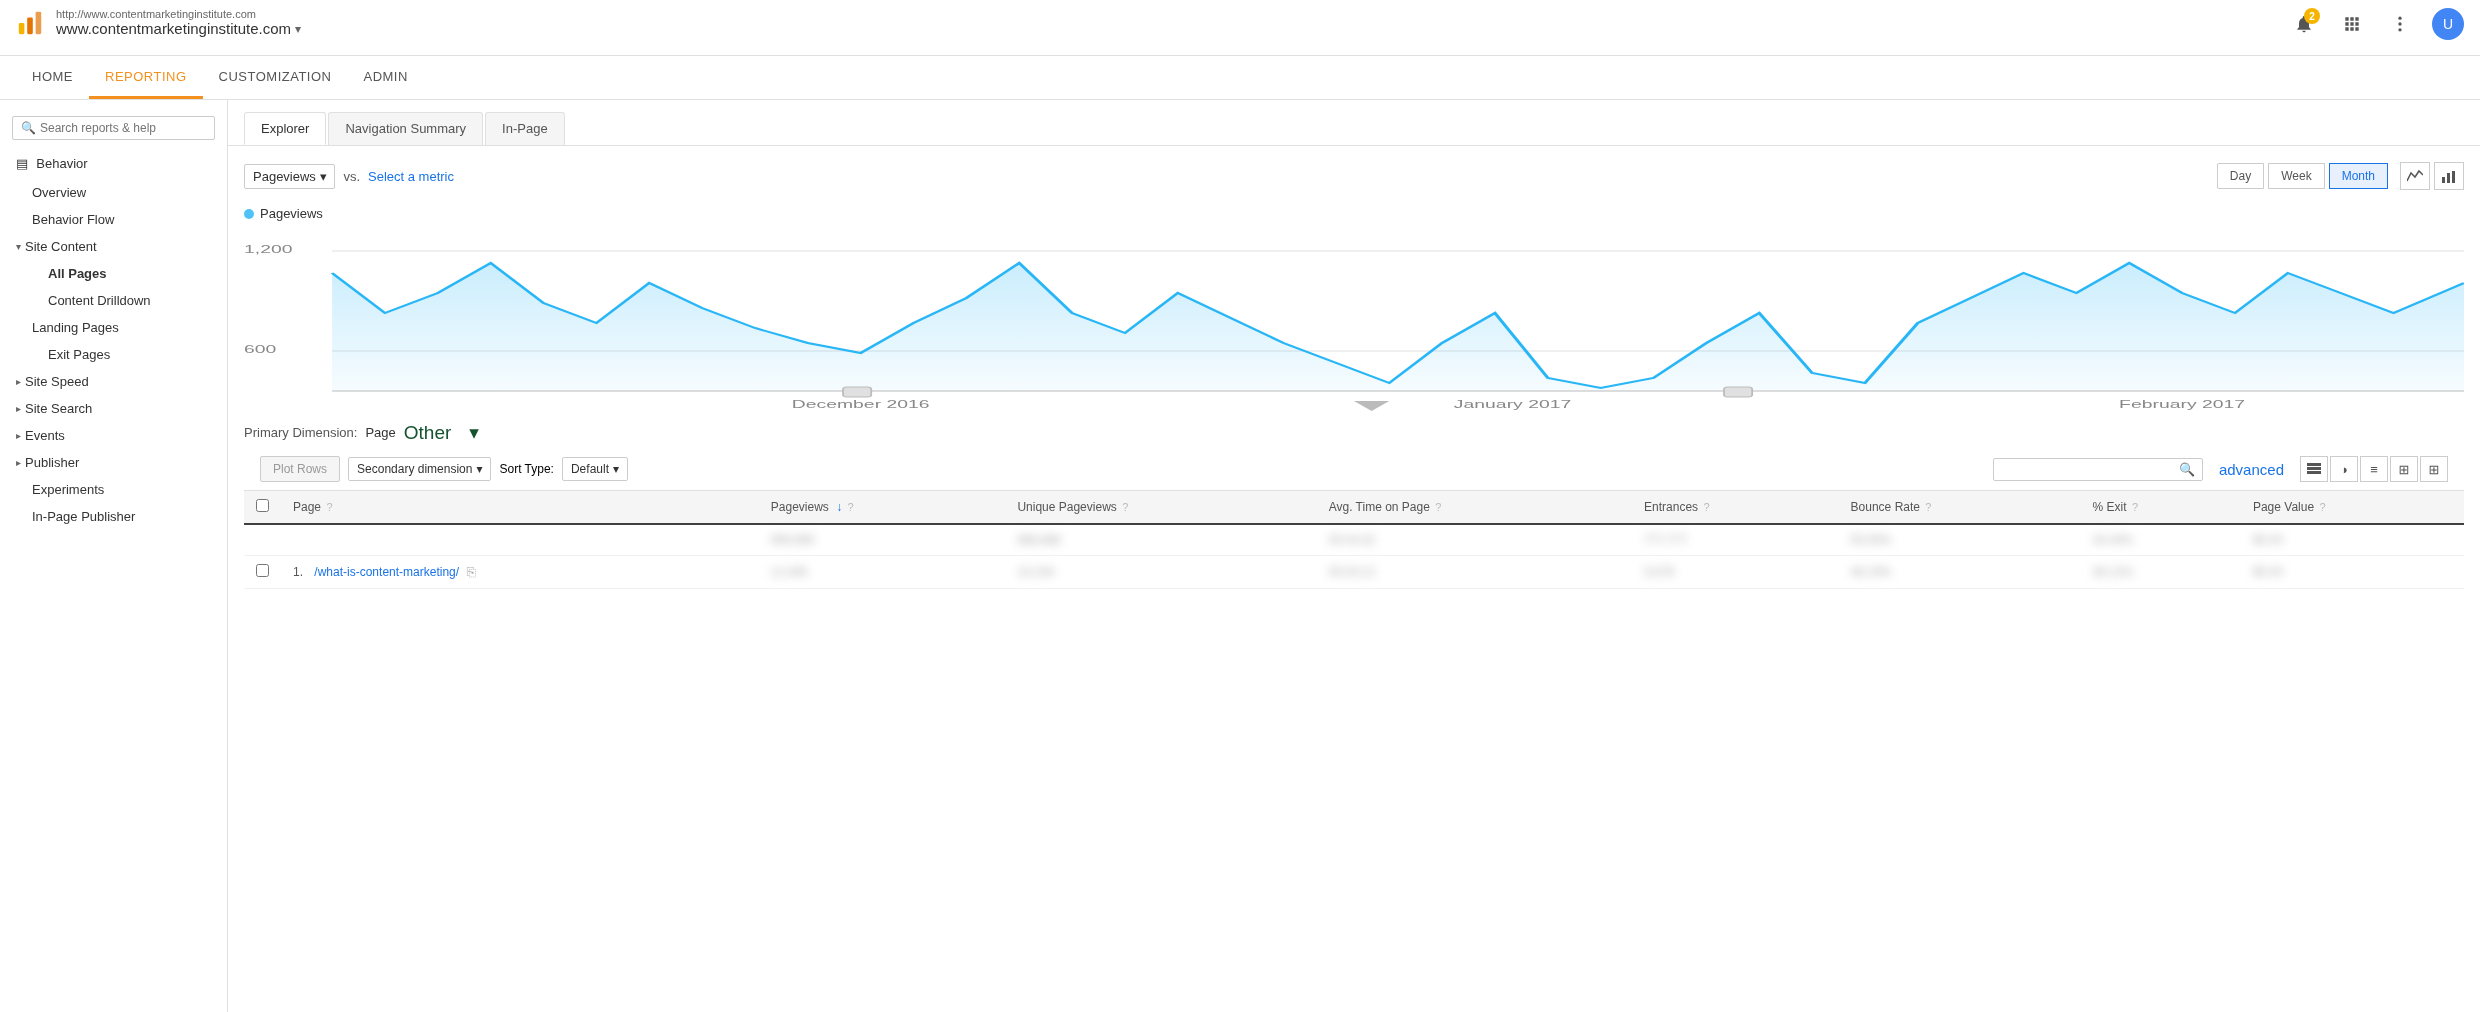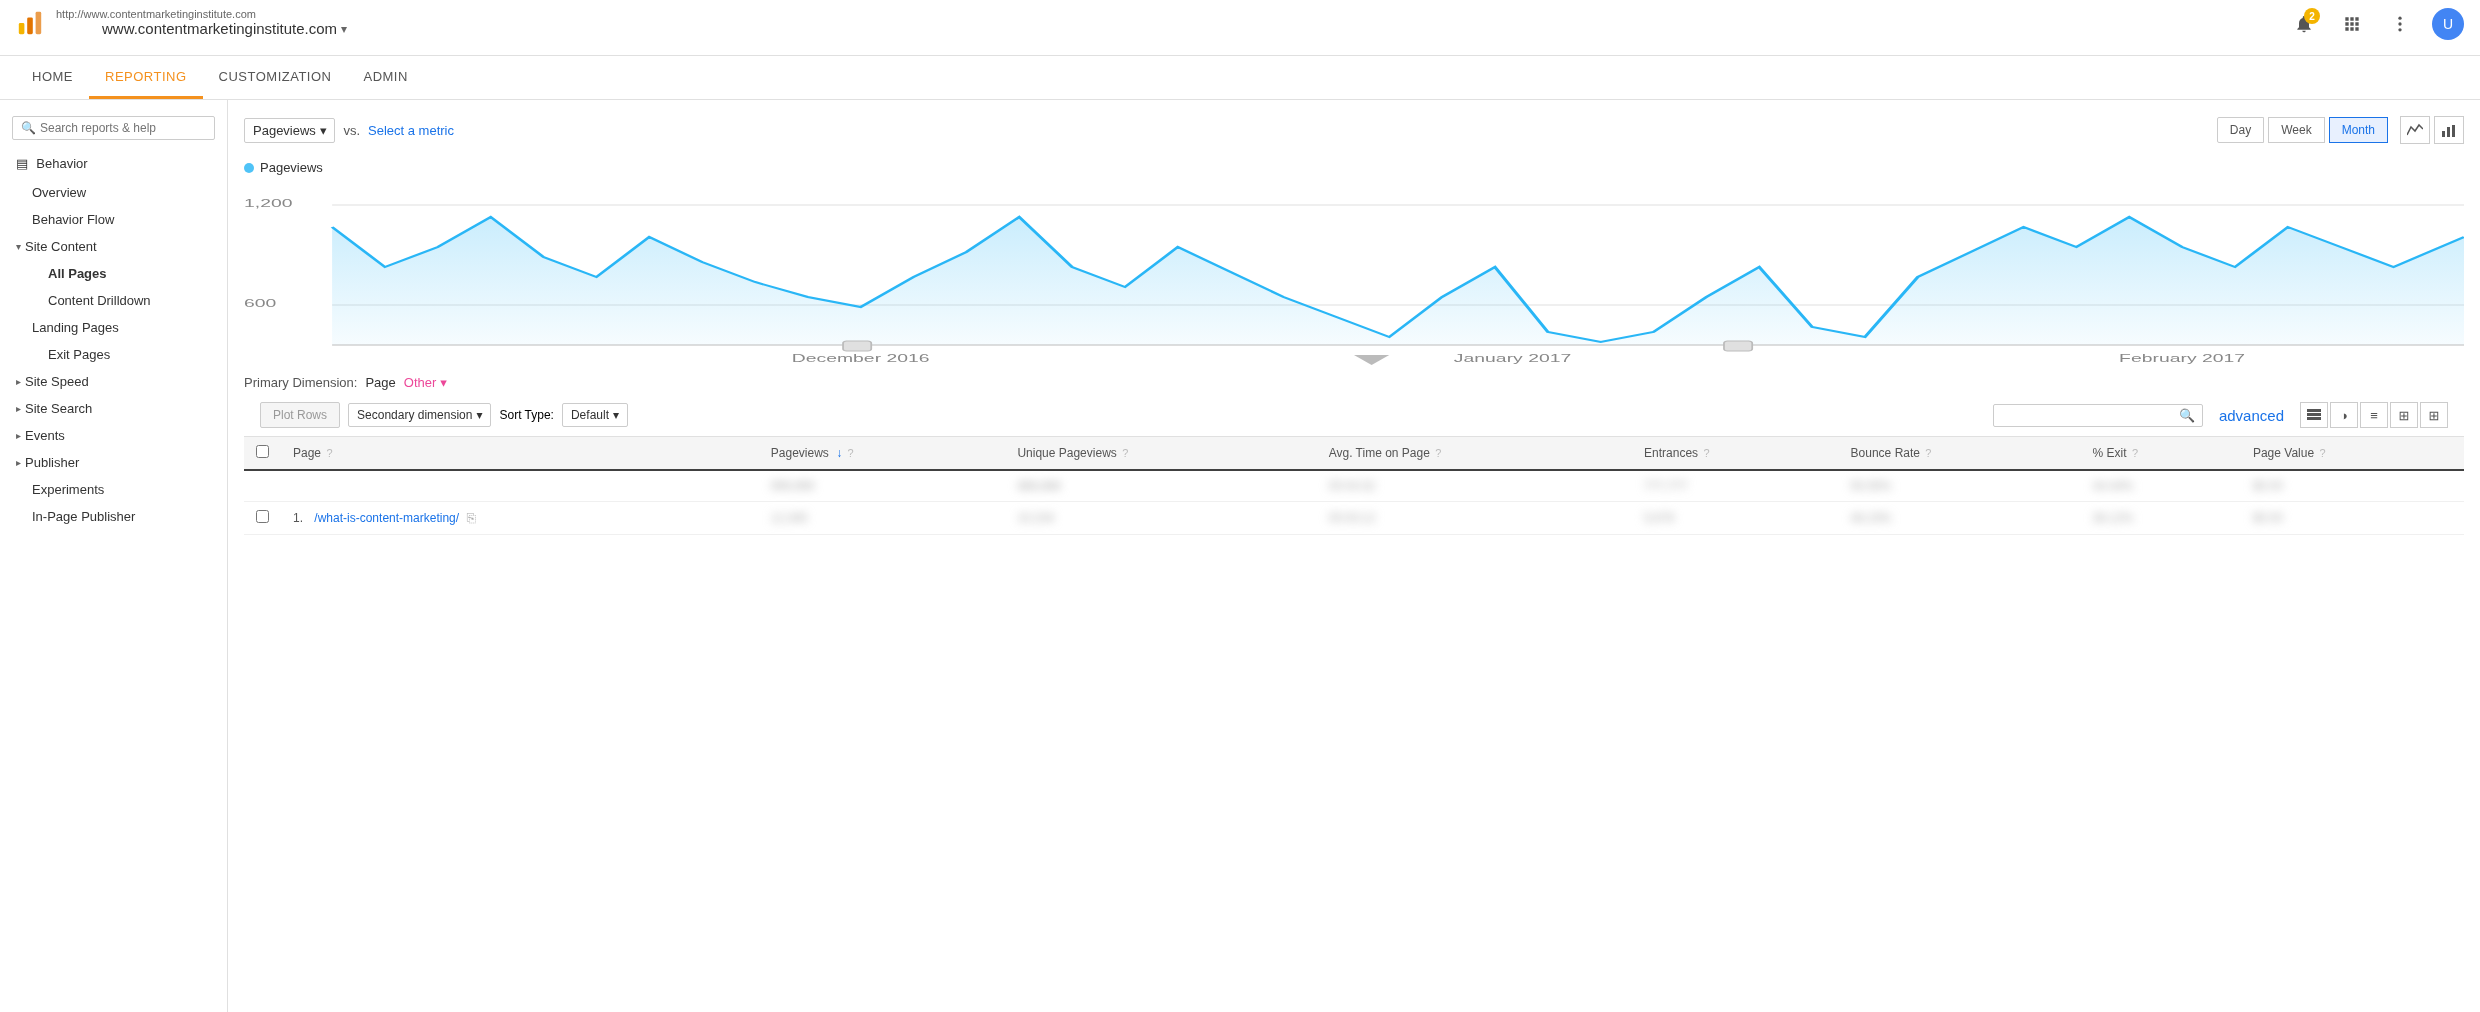--- a/index.html
+++ b/index.html
@@ -8,21 +8,21 @@
     
     .top-bar {
       display: flex; align-items: flex-start; justify-content: space-between;
       background: #fff; padding: 8px 16px; border-bottom: 1px solid #e0e0e0;
       height: 56px;
     }
     .top-bar-left { display: flex; align-items: center; gap: 12px; }
     .logo-icon { width: 28px; height: 28px; }
     .site-info { display: flex; flex-direction: column; }
     .site-url-small { font-size: 11px; color: #666; }
-    .site-url-main { font-size: 15px; color: #333; font-weight: 400; display: flex; align-items: center; gap: 4px; margin-left: 46px; }
+    .site-url-main { font-size: 15px; color: #333; font-weight: 400; display: flex; align-items: center; gap: 4px; }
     .dropdown-arrow { font-size: 12px; color: #666; }
     .top-bar-right { display: flex; align-items: center; gap: 16px; }
     .icon-btn { width: 32px; height: 32px; border-radius: 50%; display: flex; align-items: center; justify-content: center; cursor: pointer; position: relative; }
     .notif-badge { position: absolute; top: 0; right: 0; background: #f4b400; color: #fff; border-radius: 50%; width: 16px; height: 16px; font-size: 10px; display: flex; align-items: center; justify-content: center; font-weight: bold; }
     .avatar { width: 32px; height: 32px; border-radius: 50%; background: #4285f4; display: flex; align-items: center; justify-content: center; color: #fff; font-size: 14px; }
 
     
     .nav-tabs {
       display: flex; align-items: center; border-bottom: 1px solid #e0e0e0;
       background: #fff; padding: 0 16px; height: 44px;
@@ -64,21 +64,21 @@
     .time-btn { padding: 5px 12px; border: 1px solid #ccc; background: #fff; font-size: 12px; cursor: pointer; color: #555; }
     .time-btn:first-child { border-radius: 2px 0 0 2px; }
     .time-btn:last-of-type { border-radius: 0; }
     .time-btn.active { background: #e8f0fe; color: #1a73e8; border-color: #1a73e8; }
     .chart-type-btns { display: flex; margin-left: 8px; gap: 4px; }
     .chart-type-btn { width: 30px; height: 28px; border: 1px solid #ccc; background: #fff; cursor: pointer; display: flex; align-items: center; justify-content: center; font-size: 14px; color: #555; }
     .chart-legend { display: flex; align-items: center; gap: 6px; margin-bottom: 12px; font-size: 13px; }
     .legend-dot { width: 10px; height: 10px; border-radius: 50%; background: #4fc3f7; }
     .primary-dim { font-size: 13px; color: #555; }
     .dim-link { color: #333; font-size: 13px; }
-    .dim-other { color: #ec4899; font-size: 13px; cursor: pointer; display: flex; align-items: center; gap: 4px; }
+    .dim-other { color: #14532d; font-size: 19px; cursor: pointer; display: flex; align-items: center; gap: 18px; }
     .table-toolbar { display: flex; align-items: center; gap: 8px; padding: 8px 16px; }
     .plot-rows-btn { padding: 5px 12px; border: 1px solid #ccc; background: #f5f5f5; font-size: 12px; color: #999; cursor: pointer; border-radius: 2px; }
     .sec-dim-dropdown { display: flex; align-items: center; border: 1px solid #ccc; border-radius: 2px; padding: 4px 8px; font-size: 12px; cursor: pointer; background: #fff; gap: 4px; }
     .sort-type { display: flex; align-items: center; gap: 4px; font-size: 12px; color: #000000; }
     .sort-dropdown { display: flex; align-items: center; border: 1px solid #ccc; border-radius: 2px; padding: 4px 8px; font-size: 12px; cursor: pointer; background: #fff; gap: 4px; }
     .toolbar-spacer { flex: 1; }
     .search-bar { display: flex; align-items: center; border: 1px solid #ccc; border-radius: 2px; padding: 3px 6px; }
     .search-bar input { border: none; outline: none; font-size: 12px; width: 180px; }
     .advanced-link { color: #1a73e8; font-size: 15px; cursor: pointer; margin-left: 8px; }
     .view-btns { display: flex; gap: 2px; margin-left: 8px; }
@@ -201,20 +201,25 @@
     <div class="sidebar-sub-item">
       <span>Experiments</span>
     </div>
     <div class="sidebar-sub-item">
       <span>In-Page Publisher</span>
     </div>
   </div>
 
   <div class="content-area">
 
+    <div class="sub-tabs">
+      <div class="sub-tab active">Explorer</div>
+      <div class="sub-tab">Navigation Summary</div>
+      <div class="sub-tab">In-Page</div>
+    </div>
 
     <div class="chart-area">
       <div class="chart-controls">
         <div class="chart-controls-left">
           <div class="metric-dropdown">
             <span>Pageviews</span>
             <span>▾</span>
           </div>
           <span class="vs-label">vs.</span>
           <span class="select-metric">Select a metric</span>

